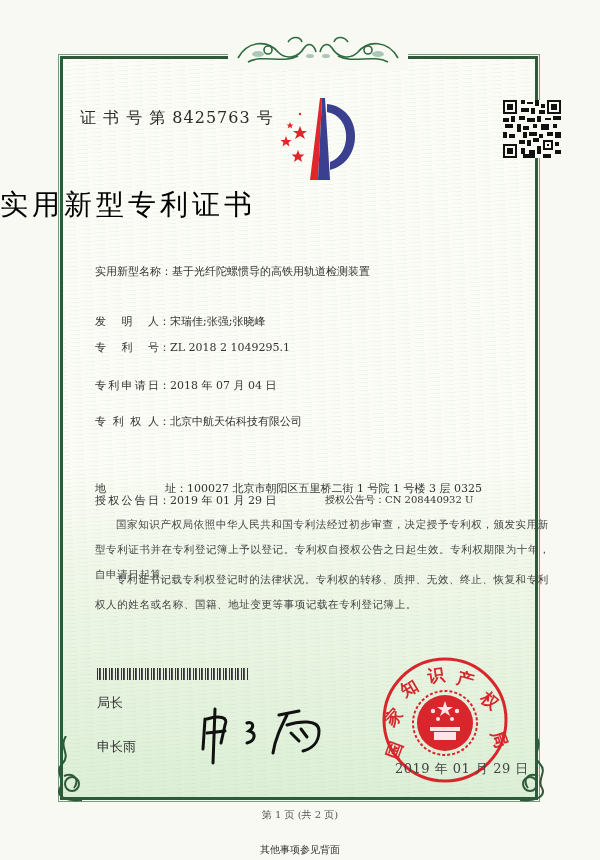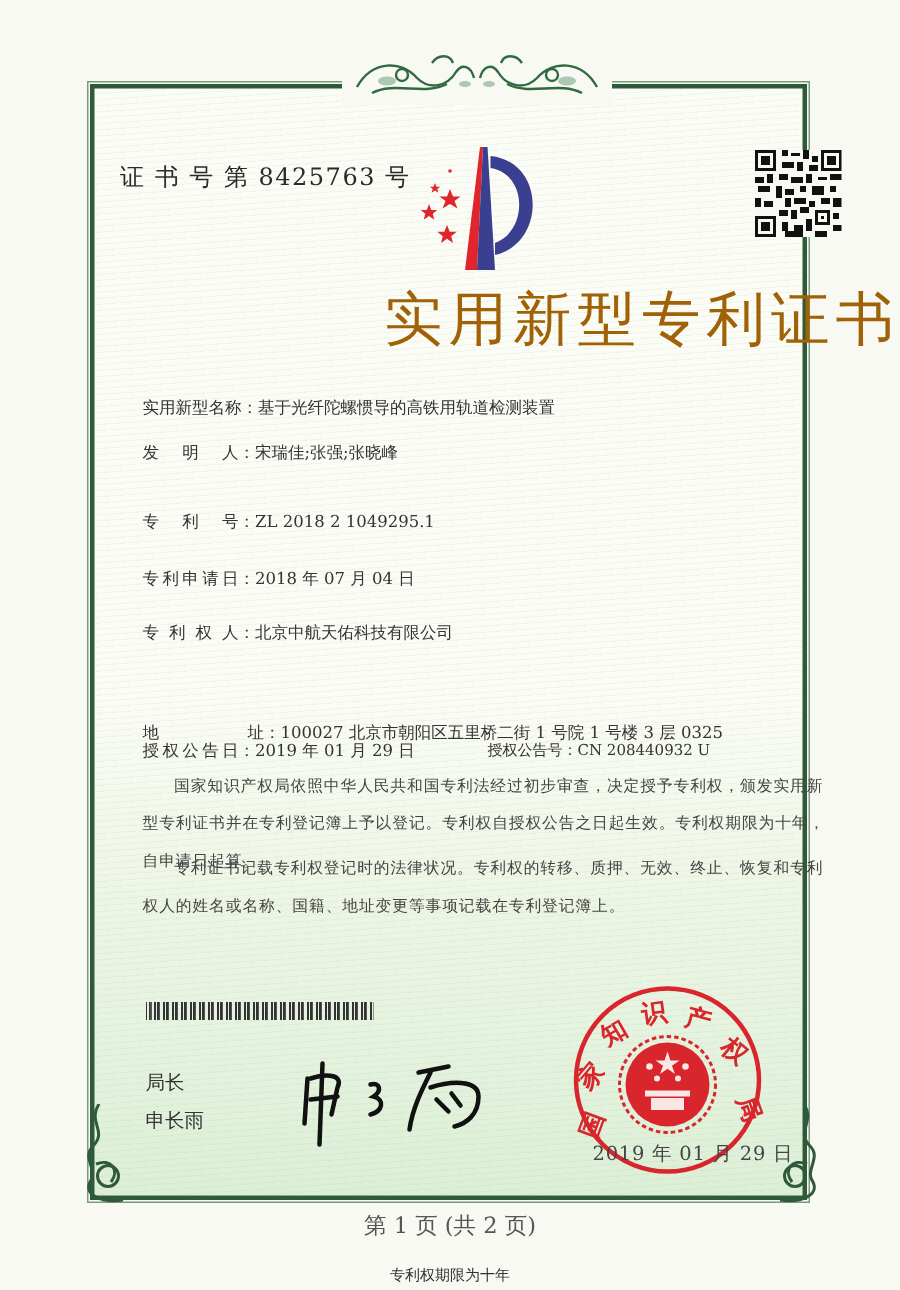--- a/index.html
+++ b/index.html
@@ -32,29 +32,29 @@
   .ornament-corner {
     position: absolute; width: 50px; height: 70px;
   }
   .abs { position: absolute; white-space: nowrap; }
 
   .cert-no { left: 80px; top: 108px; font-size: 16px; letter-spacing: 1px; }
   .logo { left: 272px; top: 92px; width: 100px; height: 90px; }
   .qr { left: 503px; top: 98px; width: 58px; height: 62px; }
 
   .title {
-    left: 0; width: 600px; top: 186px; text-align: right;
+    left: 0; width: 600px; top: 186px; text-align: left;
     font-family: "DejaVu Sans", "Liberation Sans", sans-serif;
-    font-size: 39px; letter-spacing: 4px; color: #a16207;
+    font-size: 28px; letter-spacing: 4px; color: #000000;
   }
   .field { left: 95px; font-size: 11px; color: #333; }
   .field .lbl { display: inline-block; }
   .field .val { display: inline-block; }
   .f1 { top: 264px; font-family: Liberation Sans, sans-serif; }
-  .f2 { top: 294px; }
+  .f2 { top: 314px; }
   .f3 { top: 340px; }
   .f4 { top: 378px; }
   .f5 { top: 414px; }
   .f6 { top: 455px; margin-top: 26px; }
   .f7 { top: 493px; }
   .f7b { top: 493px; left: 325px; font-size: 10px; color: #333; }
   .lbl.spaced { width: 64px; text-align-last: justify; }
   .lbl.addr { width: 81px; text-align-last: justify; }
 
   .para {
@@ -62,28 +62,28 @@
     color: #444; white-space: normal; letter-spacing: 0.6px;
   }
   .para p { text-indent: 2em; }
   .p1 { top: 512px; }
   .p2 { top: 567px; }
 
   .barcode {
     left: 97px; top: 668px; width: 152px; height: 12px;
     background: repeating-linear-gradient(90deg, #333 0 1px, transparent 1px 2px, #333 2px 3px, #555 3px 4px, transparent 4px 6px);
   }
-  .director-title { left: 97px; top: 713px; font-family: Liberation Sans, sans-serif; font-size: 13px; color: #333; }
+  .director-title { left: 97px; top: 694px; font-family: Liberation Sans, sans-serif; font-size: 13px; color: #333; }
   .director-name { left: 97px; top: 738px; font-family: "DejaVu Sans", "Liberation Sans", sans-serif; font-size: 13px; color: #333; }
   .signature { left: 195px; top: 705px; width: 140px; height: 60px; }
 
   .seal { left: 380px; top: 655px; width: 130px; height: 130px; }
   .seal-date { left: 395px; top: 760px; font-size: 13px; color: #444; letter-spacing: 0.5px; }
 
-  .page-no { left: 0; width: 600px; text-align: center; top: 808px; font-size: 15px; color: #555; }
+  .page-no { left: 0; width: 600px; text-align: center; top: 808px; font-size: 10px; color: #555; }
   .back-note { left: 0; width: 600px; text-align: center; top: 843px; font-size: 10px; color: #333; }
 </style>
 </head>
 <body>
 
 <div class="frame"></div>
 
 <svg class="abs ornament-top" viewBox="0 0 180 40">
   <g fill="none" stroke="#2f6a40" stroke-width="1.6">
     <path d="M10 28 C20 10, 40 10, 50 22 C58 30, 70 28, 76 18 C80 12, 86 14, 88 22"></path>
@@ -269,13 +269,13 @@
       <circle cx="77" cy="56" r="2.2"></circle>
     <circle cx="58" cy="64" r="2"></circle>
       <circle cx="72" cy="64" r="2"></circle>
     <rect x="50" y="72" width="30" height="4"></rect>
     <rect x="54" y="77" width="22" height="8"></rect>
   </g>
 </svg>
 <div class="abs seal-date">2019 年 01 月 29 日</div>
 
 <div class="abs page-no">第 1 页 (共 2 页)</div>
-<div class="abs back-note">专利权期限为十年</div>
+<div class="abs back-note">其他事项参见背面</div>
 
 </body></html>

